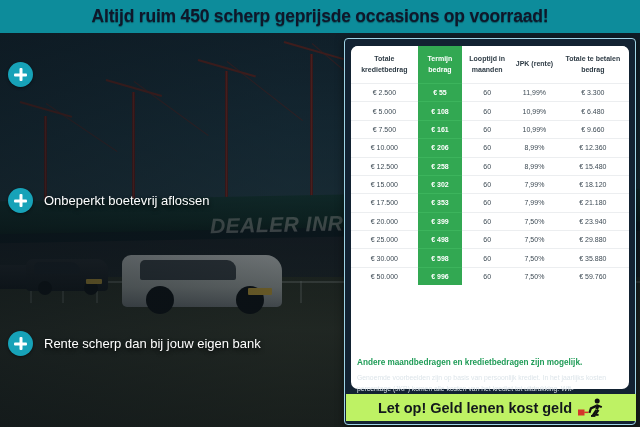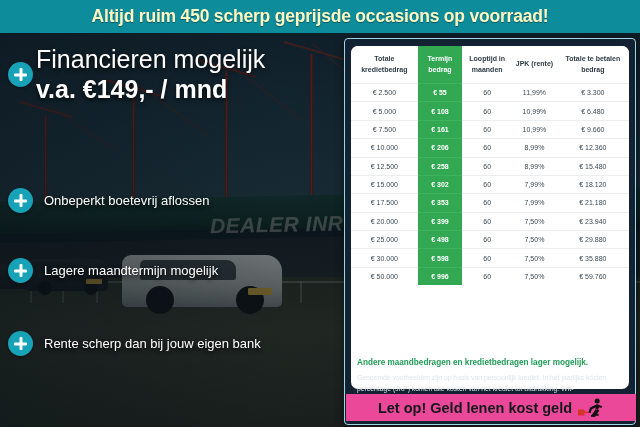--- a/index.html
+++ b/index.html
@@ -25,21 +25,21 @@
     left: 0; top: 0;
     width: 640px;
     height: 33px;
     background: #0d8c9b;
     display: flex;
     align-items: center;
     justify-content: center;
     z-index: 40;
   }
   .topbar-text {
-    color: #fef9c3;
+    color: #0f172a;
     font-size: 17.5px;
     font-weight: bold;
     letter-spacing: -0.2px;
     white-space: nowrap;
     text-shadow: 0 1px 1px rgba(0,0,0,0.35);
   }
 
   
   .photo {
     position: absolute;
@@ -325,21 +325,21 @@
     line-height: 1.62;
     text-align: left;
   }
 
   
   .warning {
     position: absolute;
     right: 4px; bottom: 6px;
     width: 290px;
     height: 27px;
-    background: #ec4899;
+    background: #bef264;
     display: flex;
     align-items: center;
     justify-content: center;
     gap: 6px;
     z-index: 35;
   }
   .warning-text {
     color: #13181c;
     font-size: 14.5px;
     font-weight: bold;
@@ -407,39 +407,31 @@
       <div class="car-wheel" style="left:24px; bottom:-7px; width:28px; height:28px;"></div>
       <div class="car-wheel" style="right:18px; bottom:-7px; width:28px; height:28px;"></div>
       <div class="plate" style="right:10px; bottom:12px; width:24px; height:7px;"></div>
     </div>
 
     <div class="veil"></div>
   </div>
 
   <div class="left-content">
 
-    <div class="headline">
-      <div class="headline-l1">Financieren mogelijk</div>
-      <div class="headline-l2">v.a. €149,- / mnd</div>
-    </div>
 
     <div class="bullet" id="bullet-0">
       <span class="plus-badge"></span>
       <span class="bullet-text"></span>
     </div>
 
     <div class="bullet" id="bullet-1">
       <span class="plus-badge"></span>
       <span class="bullet-text">Onbeperkt boetevrij aflossen</span>
     </div>
 
-    <div class="bullet" id="bullet-2">
-      <span class="plus-badge"></span>
-      <span class="bullet-text">Lagere maandtermijn mogelijk</span>
-    </div>
 
     <div class="bullet" id="bullet-3">
       <span class="plus-badge"></span>
       <span class="bullet-text">Rente scherp dan bij jouw eigen bank</span>
     </div>
 
   </div>
 
   <div class="panel">
 
@@ -537,21 +529,21 @@
               <td class="hl">€ 996</td>
               <td>60</td>
               <td>7,50%</td>
               <td>€ 59.760</td>
             </tr>
           </tbody>
       </table>
     </div>
 
     <div class="note">
-      <div class="note-title">Andere maandbedragen en kredietbedragen lager mogelijk.</div>
+      <div class="note-title">Andere maandbedragen en kredietbedragen zijn mogelijk.</div>
       <div class="note-body">Genoemde voorbeelden zijn op basis van persoonlijk krediet. In het jaarlijks kosten percentage (JKP) komen alle kosten van het krediet tot uitdrukking. Wft-vergunningnummer 12003200. Toetsing en registratie BKR te Tiel. Een ESIC (Europese standaardinformatie inzake consumptief krediet ) stellen wij graag voor je op.</div>
     </div>
 
   </div>
 
   <div class="warning">
     <span class="warning-text">Let op! Geld lenen kost geld</span>
     <span class="warning-icon">
       <svg viewBox="0 0 26 20" width="26" height="20" aria-hidden="true">
         <rect x="0" y="11.5" width="6.5" height="6" fill="#d4342a"></rect>

